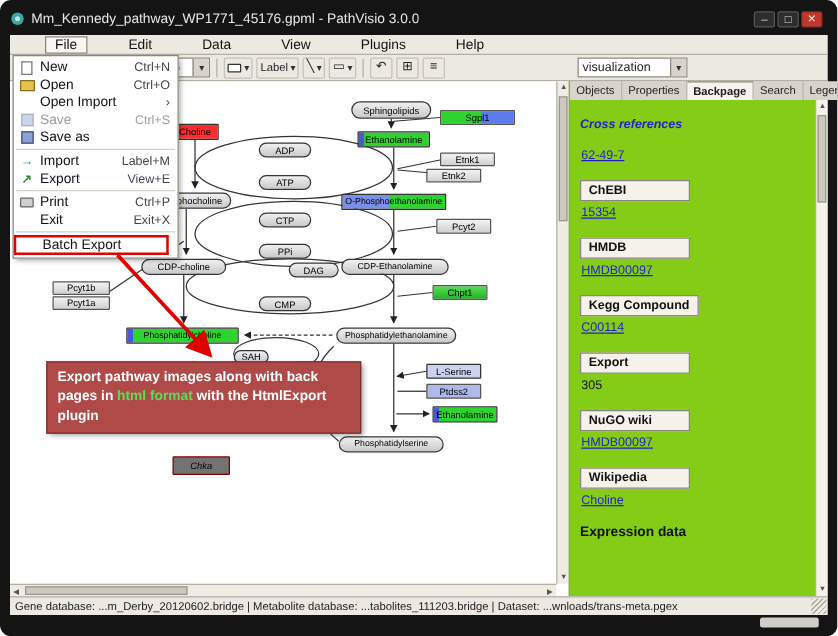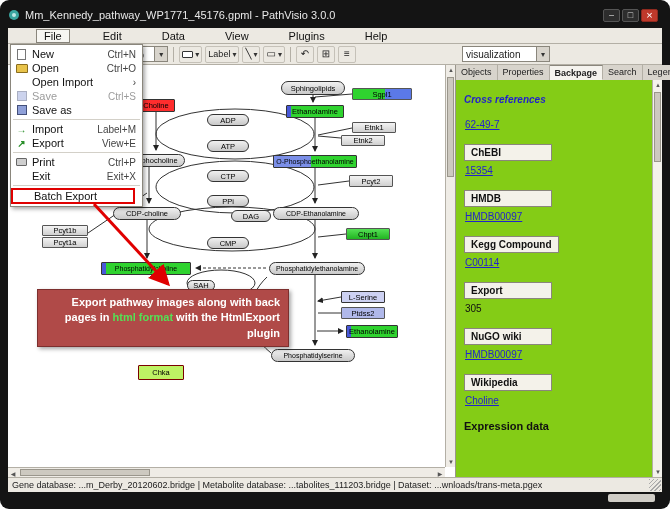--- a/index.html
+++ b/index.html
@@ -46,30 +46,30 @@
   .pill { border-radius:7px; }
   .rect { border-radius:1px; }
   .gene { background:linear-gradient(#f3f3f3,#d0d0d0); border-color:#555; }
   .c-red  { background:linear-gradient(to right,#22c522 0,#22c522 4px,#ff2d2d 4px); }
   .c-green{ background:linear-gradient(to right,#4858d8 0,#4858d8 4px,#2fd32f 4px); }
   .c-bluegreen { background:linear-gradient(to right,#7b8fe8 0,#7b8fe8 45%,#2fd32f 45%); }
   .c-greenblue { background:linear-gradient(to right,#2fd32f 0,#2fd32f 55%,#5b79e8 55%); }
   .c-greenfull { background:linear-gradient(#55e055,#21b521);text-align:right; }
   .c-lav  { background:#cdd1f2; }
   .c-lav2 { background:#b0b8ea; }
-  .chka { background:#bef264; border:1px solid #7a0000; overflow:visible; }
+  .chka { background:#737373; border:1px solid #7a0000; overflow:visible;font-style:italic; }
 
   .hscroll { position:absolute; left:0; bottom:0; width:437px; height:10px; background:#efece6; border-top:1px solid #b3afa5; }
   .hthumb { position:absolute; left:12px; top:1px; width:130px; height:7px; background:#cdc9c0; border:1px solid #9a968c; }
   .vscroll { position:absolute; right:0; top:0; width:10px; height:402px; background:#efece6; border-left:1px solid #b3afa5; }
   .vthumb { position:absolute; top:12px; left:1px; width:7px; height:100px; background:#cdc9c0; border:1px solid #9a968c; }
   .sbarrow { position:absolute; font-size:6px; color:#555; width:10px; height:10px; display:flex; align-items:center; justify-content:center; }
 
   
-  .callout { position:absolute; left:29px; top:261px; width:252px; background:#b04a48; border:1px solid #7c2f2e; color:#fff; font-weight:bold; font-size:11px; text-align:right; padding:5px 8px; line-height:1.4; z-index:5; box-shadow:2px 2px 4px rgba(0,0,0,.35); }
+  .callout { position:absolute; left:29px; top:261px; width:252px; background:#b04a48; border:1px solid #7c2f2e; color:#fff; font-weight:bold; font-size:11px; text-align:left; padding:5px 8px; line-height:1.4; z-index:5; box-shadow:2px 2px 4px rgba(0,0,0,.35); }
   .callout .hl { color:#55e055; }
 
   
   .filemenu { position:absolute; left:2px; top:16px; width:133px; background:#fff; border:1px solid #8a867c; box-shadow:2px 2px 4px rgba(0,0,0,.35); font-size:11px; padding:2px 0; z-index:10; overflow:visible; }
   .fm-row { display:flex; align-items:center; gap:4px; height:14px; padding:0 6px 0 4px; color:#111; }
   .fm-ico { width:13px; display:flex; justify-content:center; flex:0 0 auto; }
   .fm-label { flex:1; white-space:nowrap; }
   .fm-sc { font-size:10px; color:#444; }
   .fm-row.disabled .fm-label, .fm-row.disabled .fm-sc { color:#9c9c9c; }
   .fm-row.disabled .i-save { opacity:.45; }

